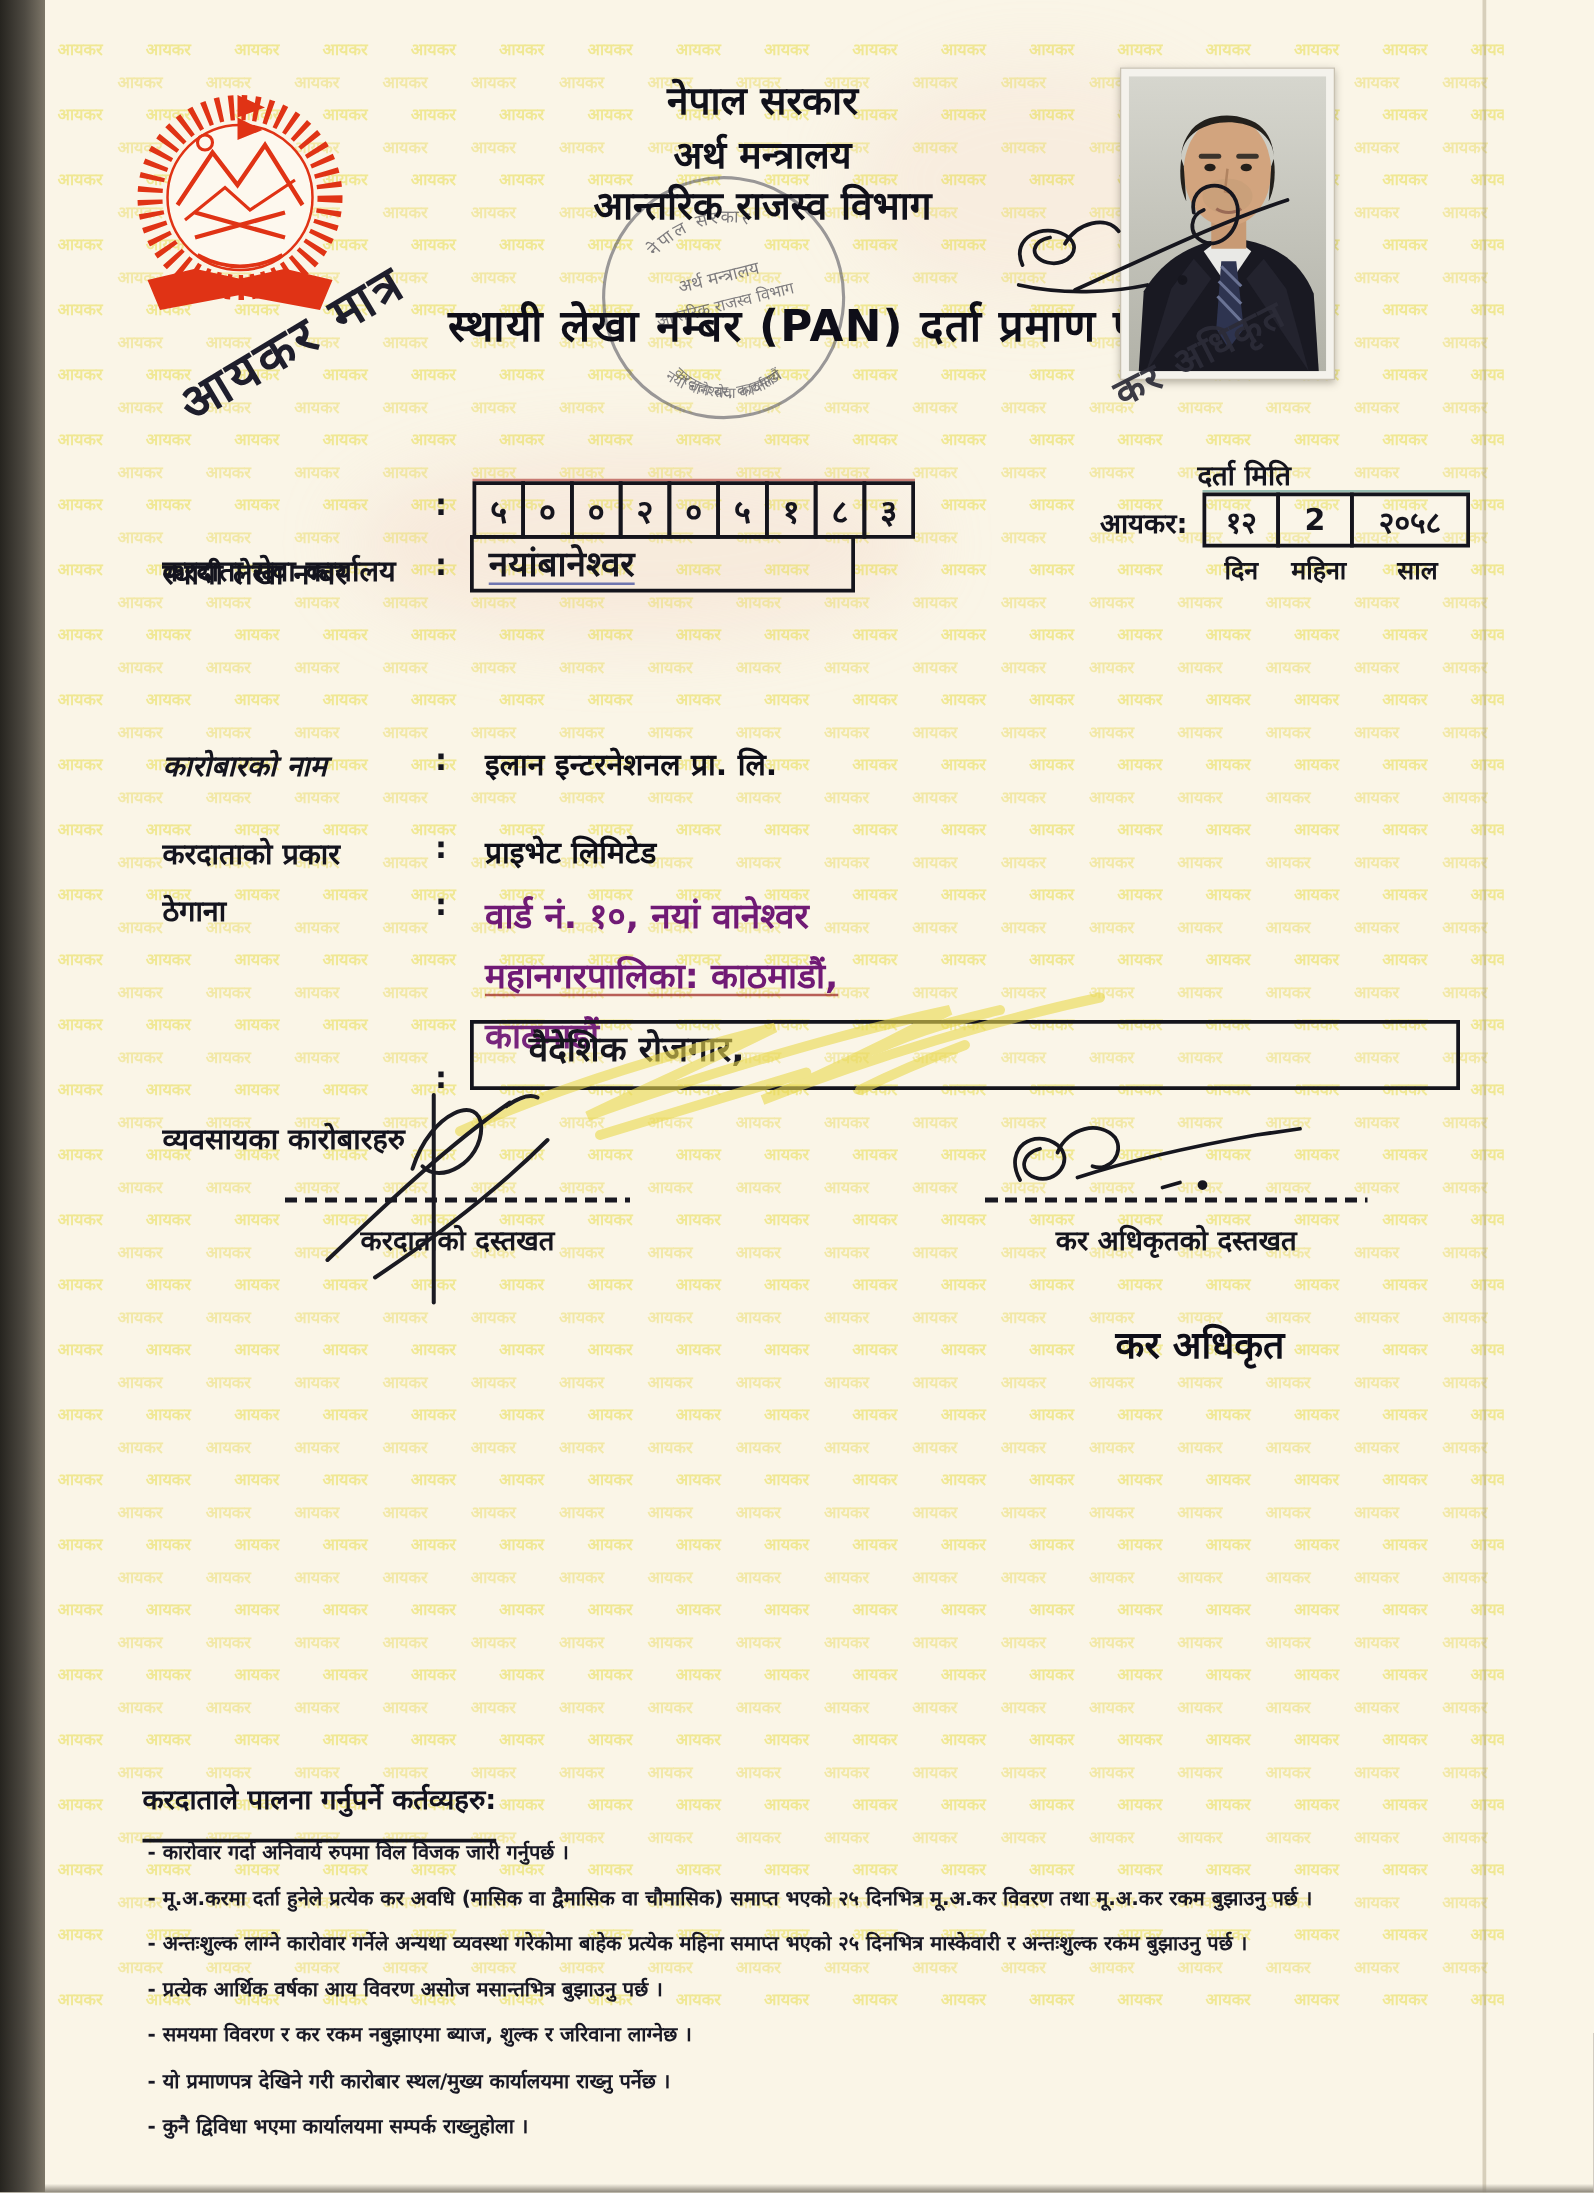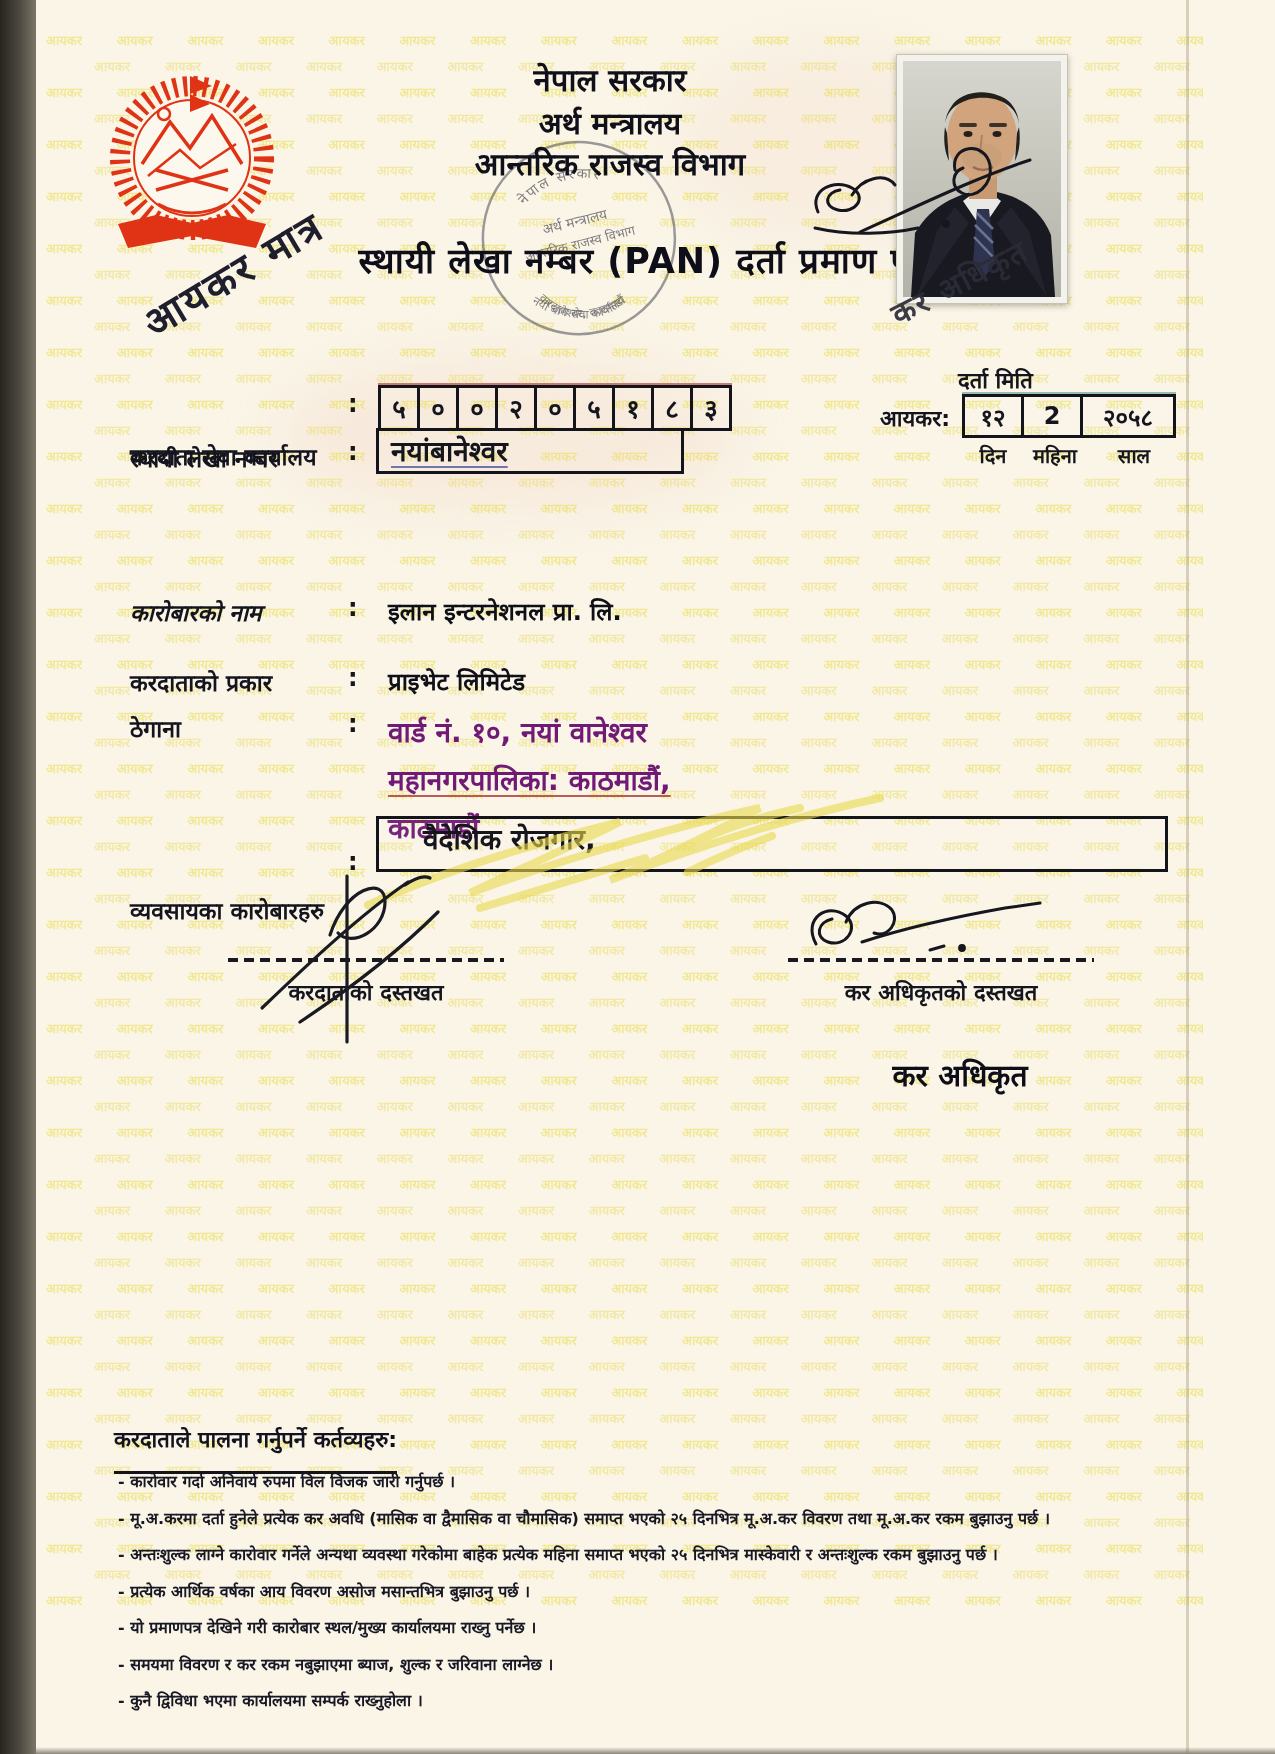--- a/index.html
+++ b/index.html
@@ -303,22 +303,22 @@
   <div class="sig-line sig-line-right"></div>
   <div class="sig-label sig-label-right">कर अधिकृतको दस्तखत</div>
   <div class="officer-title">कर अधिकृत</div>
 
   <div class="duties-h">करदाताले पालना गर्नुपर्ने कर्तव्यहरु:</div>
   <div class="duties">
       <div class="duty">- कारोवार गर्दा अनिवार्य रुपमा विल विजक जारी गर्नुपर्छ ।</div>
       <div class="duty">- मू.अ.करमा दर्ता हुनेले प्रत्येक कर अवधि (मासिक वा द्वैमासिक वा चौमासिक) समाप्त भएको २५ दिनभित्र मू.अ.कर विवरण तथा मू.अ.कर रकम बुझाउनु पर्छ ।</div>
       <div class="duty">- अन्तःशुल्क लाग्ने कारोवार गर्नेले अन्यथा व्यवस्था गरेकोमा बाहेक प्रत्येक महिना समाप्त भएको २५ दिनभित्र मास्केवारी र अन्तःशुल्क रकम बुझाउनु पर्छ ।</div>
       <div class="duty">- प्रत्येक आर्थिक वर्षका आय विवरण असोज मसान्तभित्र बुझाउनु पर्छ ।</div>
+      <div class="duty">- समयमा विवरण र कर रकम नबुझाएमा ब्याज, शुल्क र जरिवाना लाग्नेछ ।</div>
       <div class="duty">- यो प्रमाणपत्र देखिने गरी कारोबार स्थल/मुख्य कार्यालयमा राख्नु पर्नेछ ।</div>
-      <div class="duty">- समयमा विवरण र कर रकम नबुझाएमा ब्याज, शुल्क र जरिवाना लाग्नेछ ।</div>
       <div class="duty">- कुनै द्विविधा भएमा कार्यालयमा सम्पर्क राख्नुहोला ।</div>
     </div>
 
   <svg class="overlay" viewBox="0 0 1275 1754">
 
     <g stroke="#ead94e" stroke-width="8" fill="none" opacity=".6" stroke-linecap="round">
       <path d="M368,905 C450,868 540,842 620,822 C560,852 500,878 470,893 C560,860 680,825 760,808 C700,840 640,868 610,880 C700,845 800,815 880,798"></path>
       <path d="M700,840 C740,822 770,815 800,808"></path>
       <path d="M480,908 C540,890 600,872 645,858"></path>
       <path d="M688,872 C720,856 748,845 772,836"></path>

